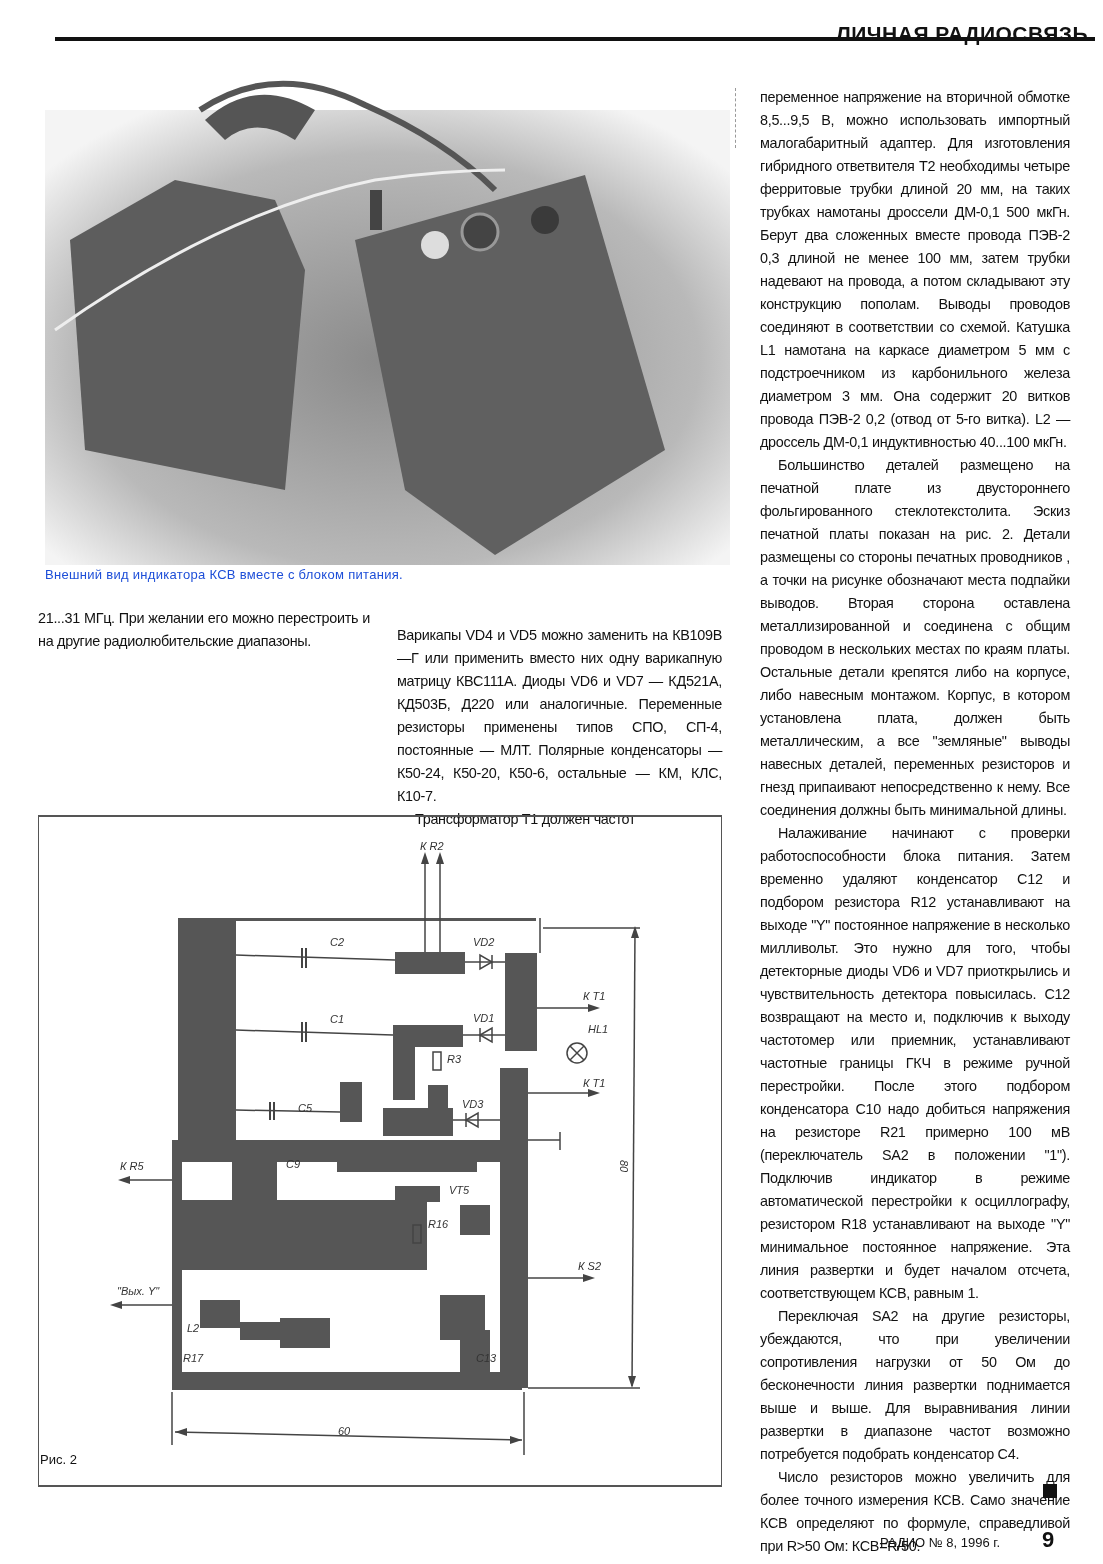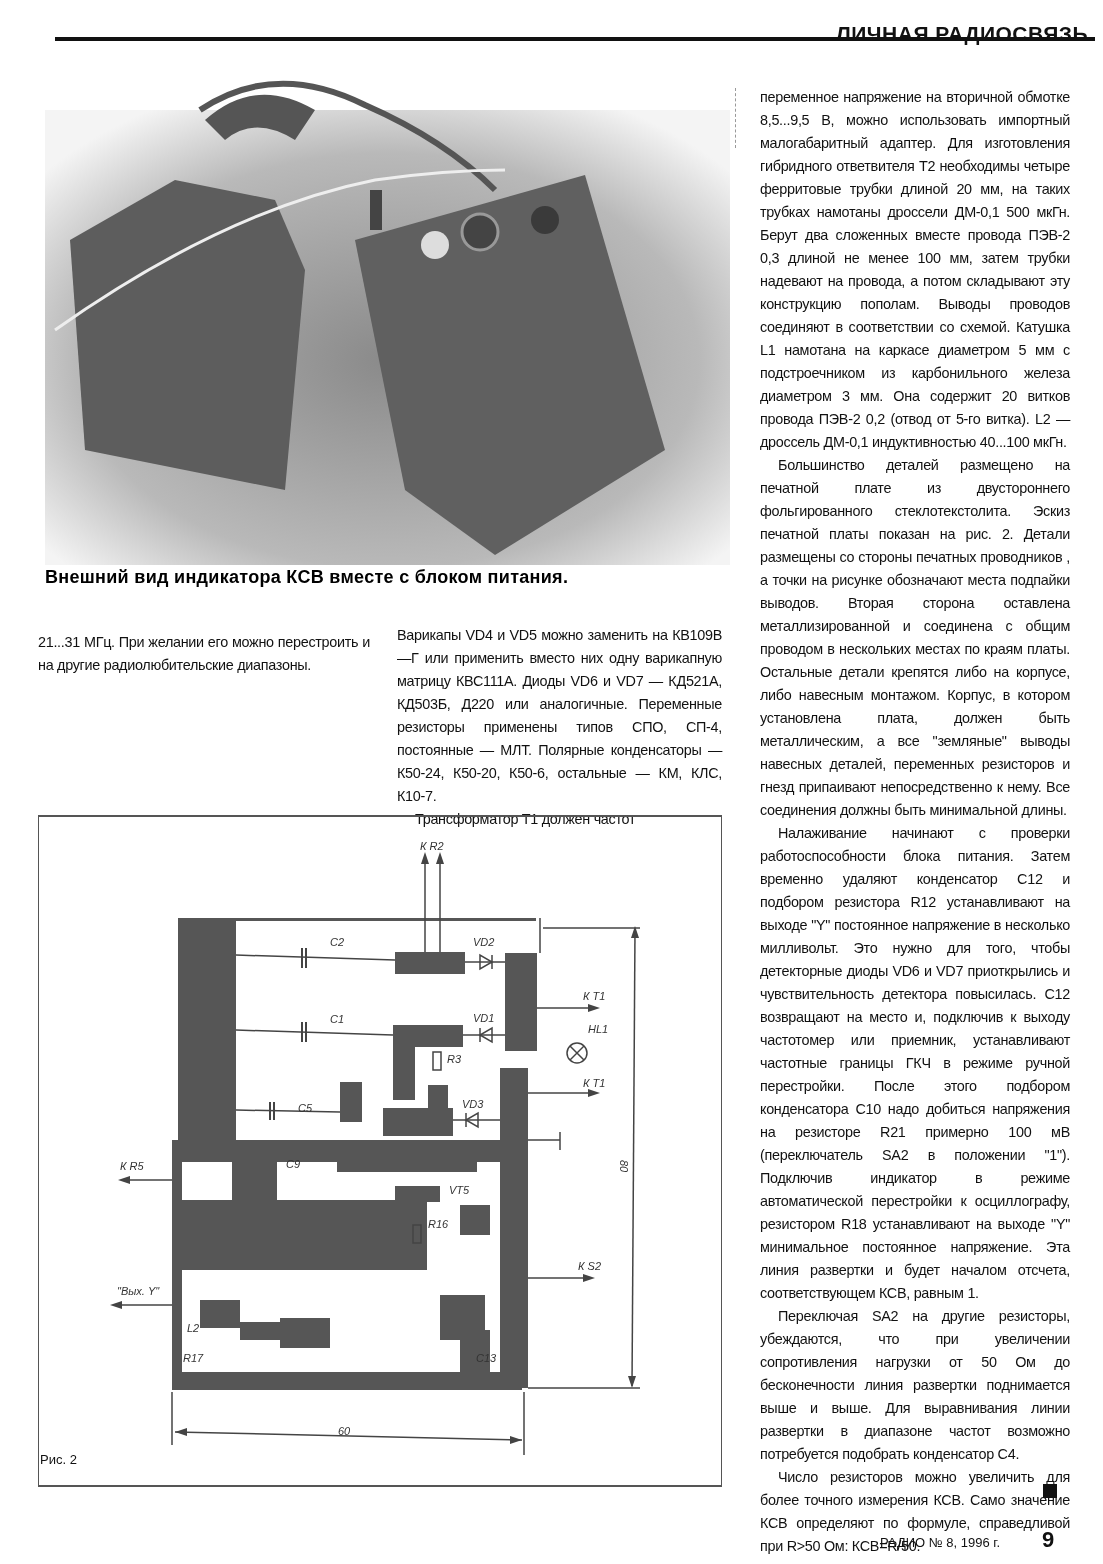--- a/index.html
+++ b/index.html
@@ -1,25 +1,25 @@
 <!DOCTYPE html>
 <html><head>
 <meta charset="utf-8">
 <style>
   html, body { margin:0; padding:0; background:#ffffff; }
   body { width:1103px; height:1564px; position:relative; overflow:hidden; font-family:"Liberation Sans", sans-serif; color:#111; }
   .abs { position:absolute; }
   #header-title { right:15px; top:22px; font-weight:bold; font-size:21px; letter-spacing:0.5px; font-family:"Liberation Sans", sans-serif;text-align:right; }
   #header-rule { left:55px; top:37px; width:1040px; height:4px; background:#111; }
   #photo { left:25px; top:70px; width:705px; height:495px; }
-  #photo-caption { left:45px; top:567px; font-size:18px; font-weight:bold; color:#000000; letter-spacing:0.3px; }
+  #photo-caption { left:45px; top:567px; font-size:13px; font-weight:normal; color:#1d4ed8; letter-spacing:0.3px; }
   .col { font-size:14.4px; line-height:23px; font-weight:normal; text-align:justify; letter-spacing:-0.3px; }
   .col p { margin:0; text-indent:0; }
   .col p.ind { text-indent:18px; }
-  #col1 { left:38px; top:607px; width:332px;margin-top:24px; }
+  #col1 { left:38px; top:607px; width:332px; }
   #col2 { left:397px; top:624px; width:325px; }
   #col3 { left:760px; top:86px; width:310px; }
   #vrule { left:735px; top:88px; width:1px; height:60px; border-left:1px dashed #999; }
   #fig-frame { left:38px; top:815px; width:682px; height:668px; border-left:1px solid #555; border-right:1px solid #555; border-top:2px solid #555; border-bottom:2px solid #555; }
   #fig-caption { left:40px; top:1452px; font-size:13px; font-weight:normal; }
   #end-mark { left:1043px; top:1484px; width:14px; height:14px; background:#111; }
   #footer-issue { left:880px; top:1535px; font-size:13px; font-weight:normal; }
   #footer-page { left:1042px; top:1527px; font-size:22px; font-weight:bold; }
   svg text { font-family:"Liberation Sans", sans-serif; font-style:italic; }
 </style>

